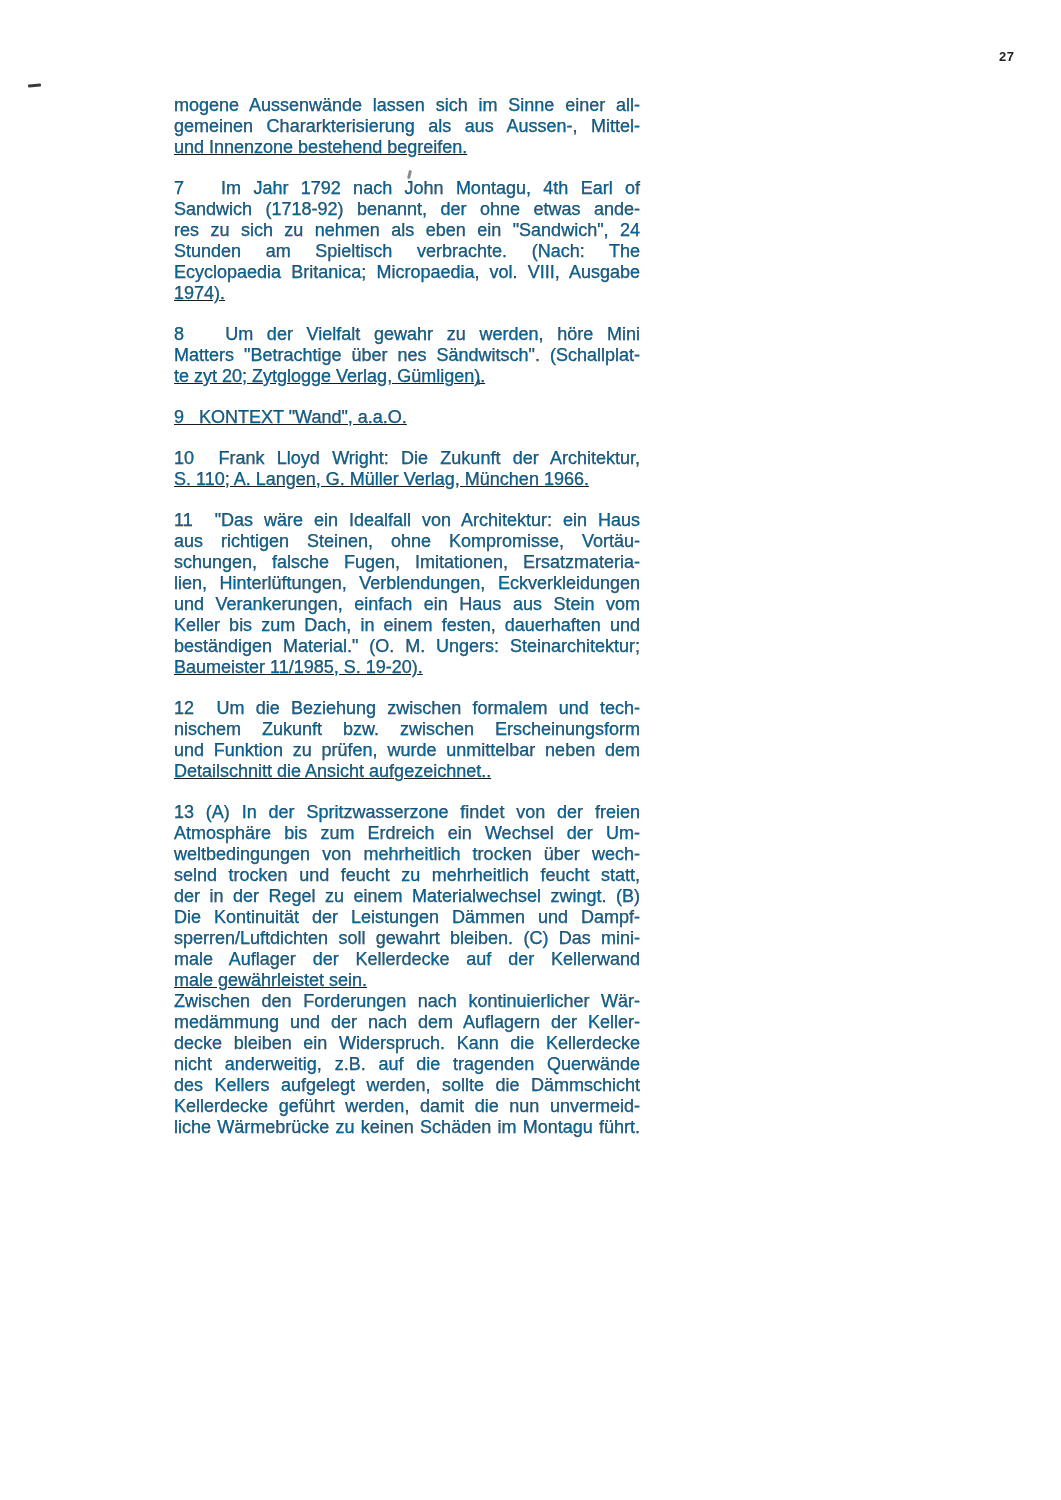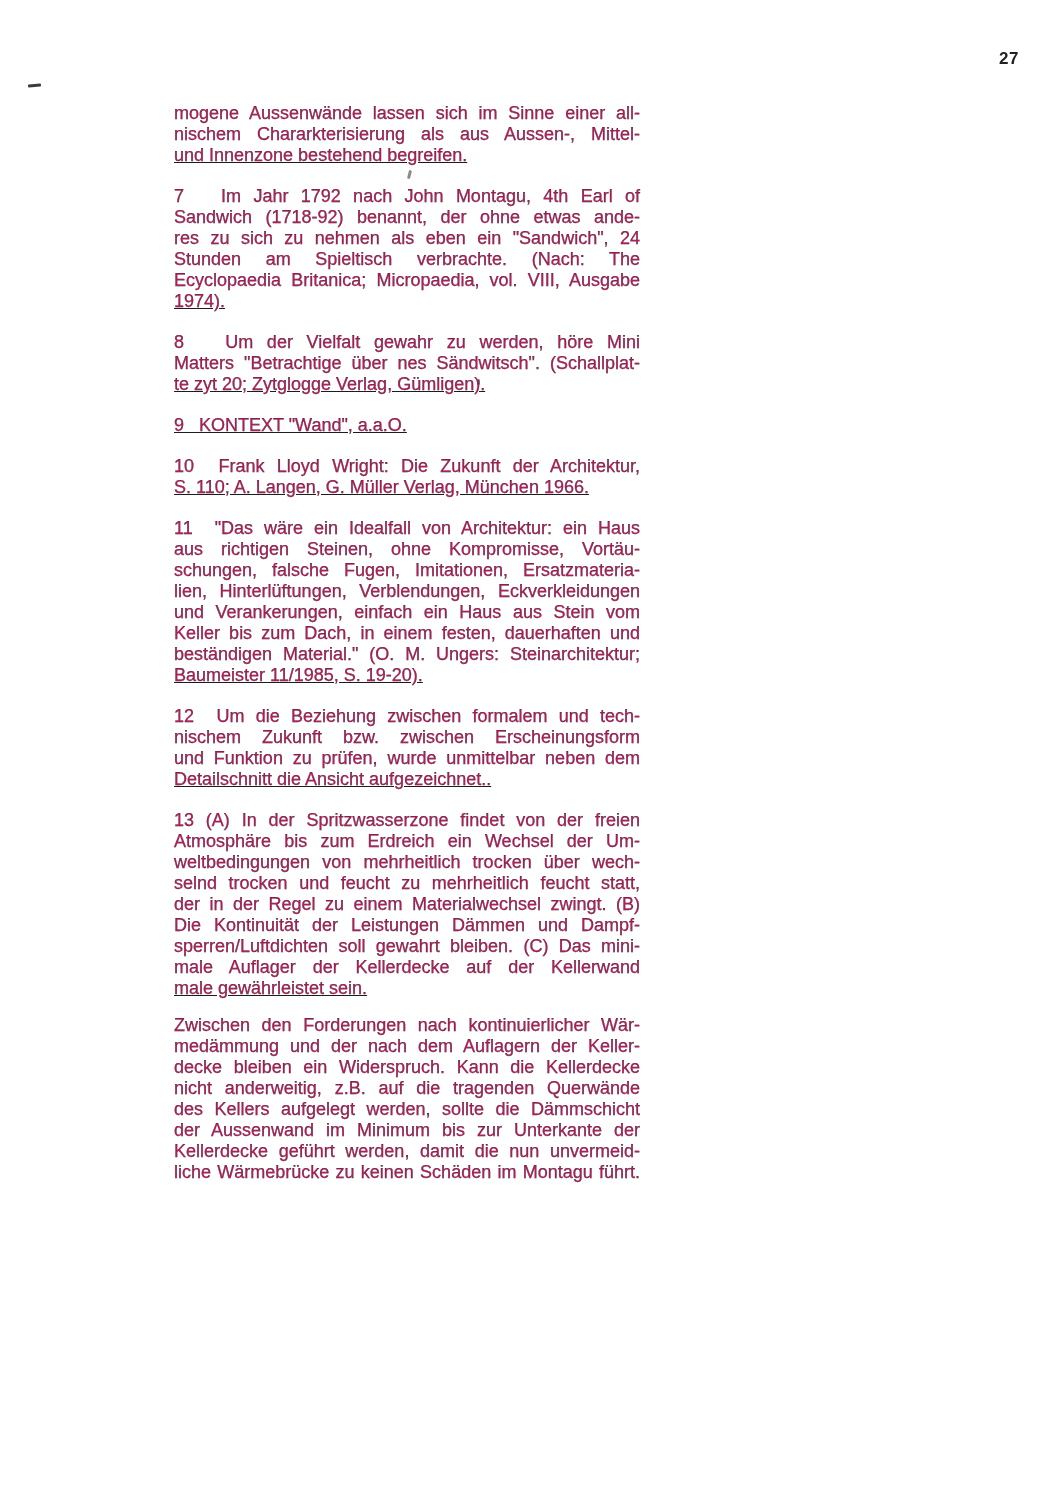--- a/index.html
+++ b/index.html
@@ -10,36 +10,36 @@
     overflow: hidden;
   }
   .page {
     position: relative;
     width: 1061px; height: 1500px;
     background: #ffffff;
   }
   .page-number {
     position: absolute;
     left: 999px; top: 49px;
-    font-size: 17px;
+    font-size: 13px;
     font-weight: bold;
     letter-spacing: 0.5px;
     color: #222222;
   }
   .text-column {
     position: absolute;
-    left: 174px; top: 103px;
+    left: 174px; top: 95px;
     width: 466px;
-    color: #be185d;
+    color: #0369a1;
     font-size: 18px;
     line-height: 21px;
     -webkit-text-stroke: 0.25px #1c1c1c;
   }
   .para { margin: 0 0 20px 0; }
-  .para.flush { margin-bottom: 16px; }
+  .para.flush { margin-bottom: 0; }
   .line {
     text-align: justify;
     text-align-last: justify;
     white-space: normal;
   }
   .line.lastline { text-align-last: left; text-decoration: underline; }
   .artifact {
     position: absolute;
     background: #444444;
     border-radius: 1px;
@@ -56,21 +56,21 @@
   <div class="page-number">27</div>
 
   <div class="artifact dash"></div>
   <div class="artifact tick"></div>
   <div class="artifact dot"></div>
 
   <main class="text-column">
 
     <div class="para">
       <div class="line">mogene Aussenwände lassen sich im Sinne einer all-</div>
-      <div class="line">nischem Chararkterisierung als aus Aussen-, Mittel-</div>
+      <div class="line">gemeinen Chararkterisierung als aus Aussen-, Mittel-</div>
       <div class="line lastline">und Innenzone bestehend begreifen.</div>
     </div>
 
     <div class="para">
       <div class="line">7&nbsp;&nbsp; Im Jahr 1792 nach John Montagu, 4th Earl of</div>
       <div class="line">Sandwich (1718-92) benannt, der ohne etwas ande-</div>
       <div class="line">res zu sich zu nehmen als eben ein "Sandwich", 24</div>
       <div class="line">Stunden am Spieltisch verbrachte. (Nach: The</div>
       <div class="line">Ecyclopaedia Britanica; Micropaedia, vol. VIII, Ausgabe</div>
       <div class="line lastline">1974).</div>
@@ -120,19 +120,18 @@
       <div class="line">male Auflager der Kellerdecke auf der Kellerwand</div>
       <div class="line lastline">male gewährleistet sein.</div>
     </div>
 
     <div class="para">
       <div class="line">Zwischen den Forderungen nach kontinuierlicher Wär-</div>
       <div class="line">medämmung und der nach dem Auflagern der Keller-</div>
       <div class="line">decke bleiben ein Widerspruch. Kann die Kellerdecke</div>
       <div class="line">nicht anderweitig, z.B. auf die tragenden Querwände</div>
       <div class="line">des Kellers aufgelegt werden, sollte die Dämmschicht</div>
-      <div class="line">der Aussenwand im Minimum bis zur Unterkante der</div>
       <div class="line">Kellerdecke geführt werden, damit die nun unvermeid-</div>
       <div class="line">liche Wärmebrücke zu keinen Schäden im Montagu führt.</div>
     </div>
 
   </main>
 </div>
 
 </body></html>

